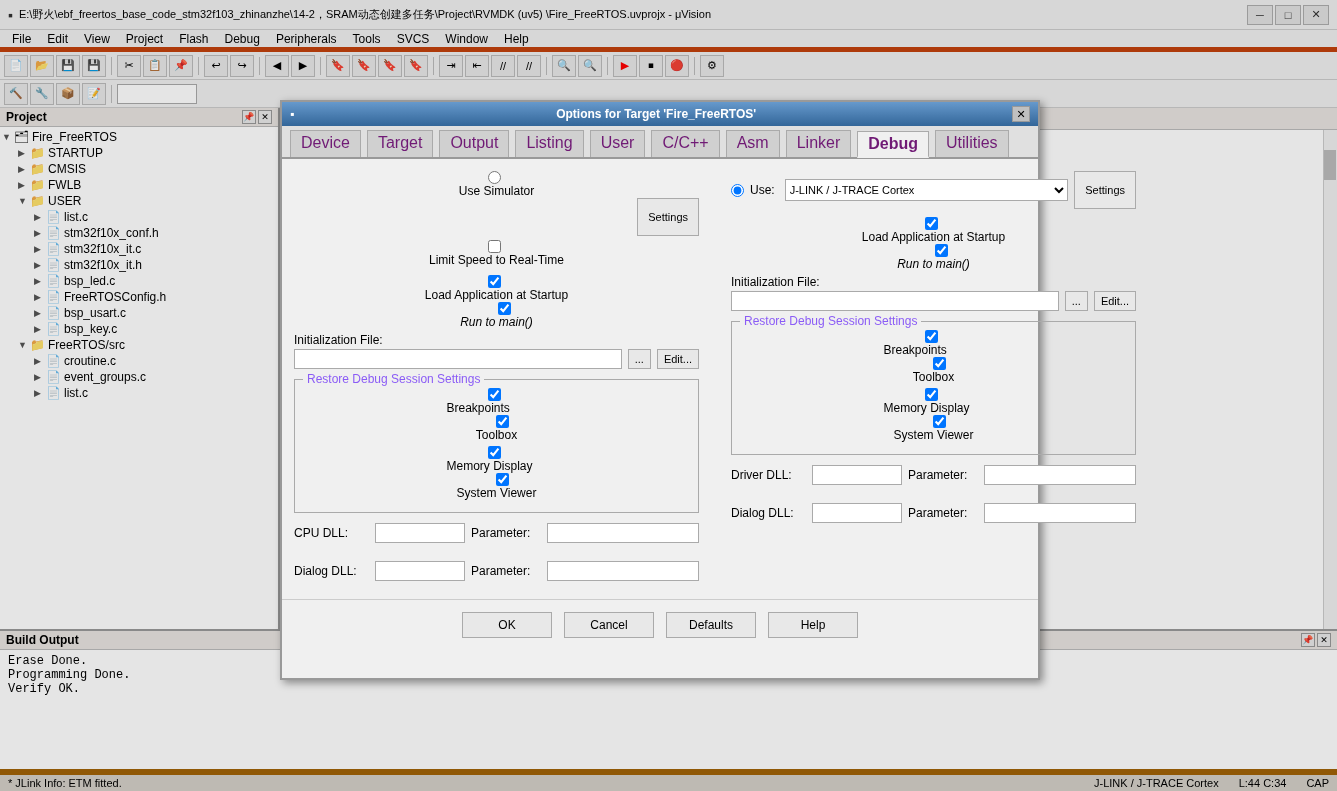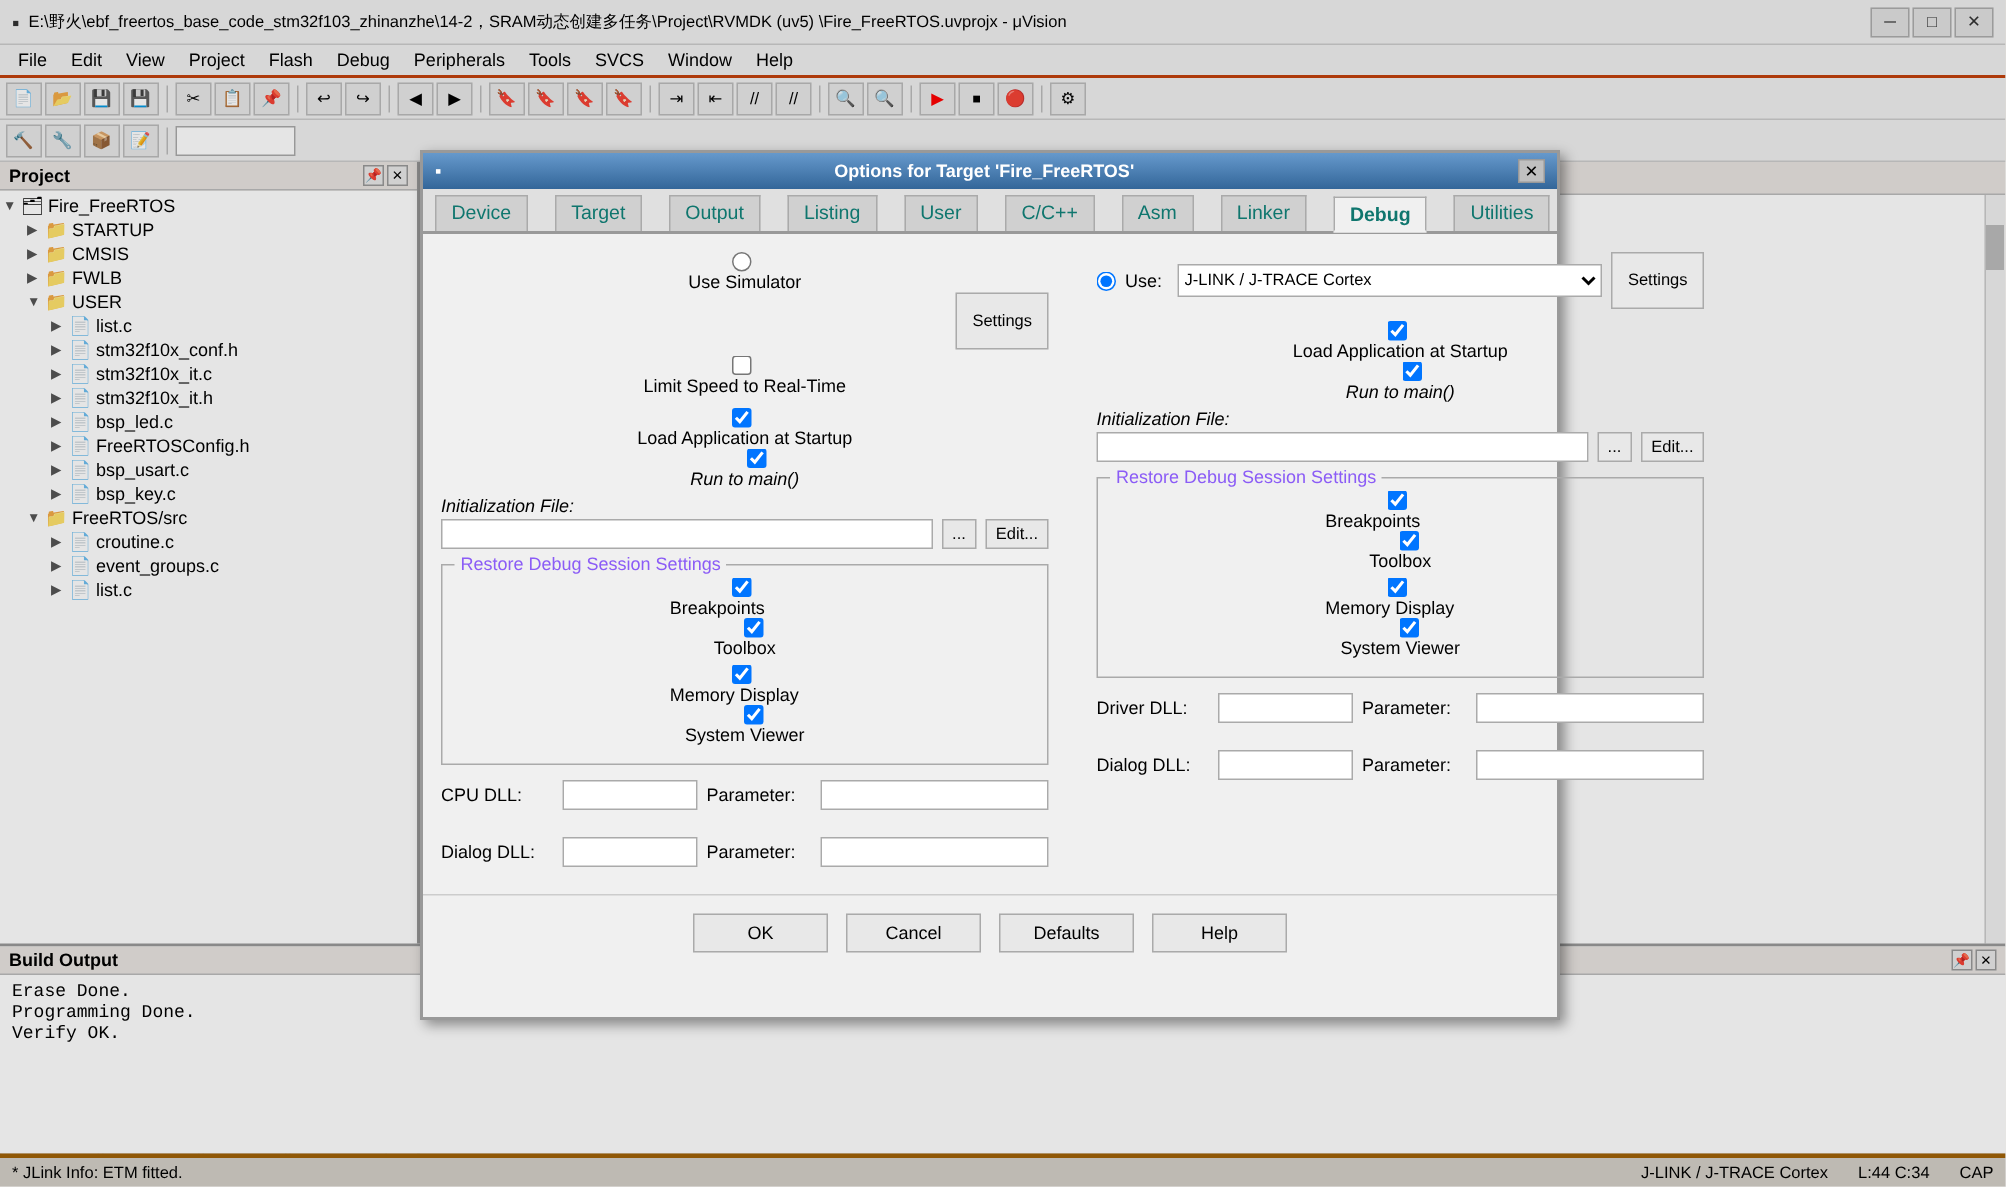--- a/index.html
+++ b/index.html
@@ -35,21 +35,21 @@
       font-size: 11px; color: #333;
     }
 
     
     .menu-bar {
       background: #f0f0f0;
       height: 22px;
       display: flex;
       align-items: center;
       padding: 0 4px;
-      border-bottom: 2px solid #c2410c;
+      border-bottom: 5px solid #c2410c;
     }
     .menu-item {
       padding: 2px 8px;
       cursor: pointer;
       font-size: 12px;
       color: #000;
     }
 
     
     .toolbar {
@@ -163,21 +163,21 @@
       flex: 1;
       background: #fff;
       position: relative;
       overflow: hidden;
     }
 
     
     .status-bar {
       height: 22px;
       background: #d4d0c8;
-      border-top: 3px solid #a16207;
+      border-top: 6px solid #a16207;
       display: flex;
       align-items: center;
       padding: 0 8px;
       font-size: 11px;
       position: absolute;
       bottom: 0;
       left: 0;
       right: 0;
     }
     .build-header {
@@ -243,23 +243,23 @@
       background: #e0e0e0;
       border-bottom: 2px solid #999;
       padding: 4px 8px 0;
     }
     .dialog-tab {
       padding: 3px 10px;
       border: 1px solid #aaa;
       border-bottom: none;
       background: #d0d0d0;
       cursor: pointer;
-      font-size: 13px;
-      margin-right: 18px;
-      color: #0f766e;
+      font-size: 16px;
+      margin-right: 6px;
+      color: #701a75;
     }
     .dialog-tab.active {
       background: #f0f0f0;
       border-bottom: 2px solid #f0f0f0;
       font-weight: bold;
       position: relative;
       top: 1px;
     }
 
     
@@ -316,21 +316,21 @@
       cursor: pointer;
       font-size: 11px;
       margin-left: 2px;
     }
 
     
     .init-row {
       margin-bottom: 8px;
       font-size: 12px;
     }
-    .init-row-label { margin-bottom: 2px; font-style: italic; }
+    .init-row-label { margin-bottom: 2px; }
     .init-row-inputs {
       display: flex;
       align-items: center;
       gap: 4px;
     }
     .init-input {
       flex: 1;
       height: 20px;
       border: 1px solid #aaa;
       padding: 0 4px;

